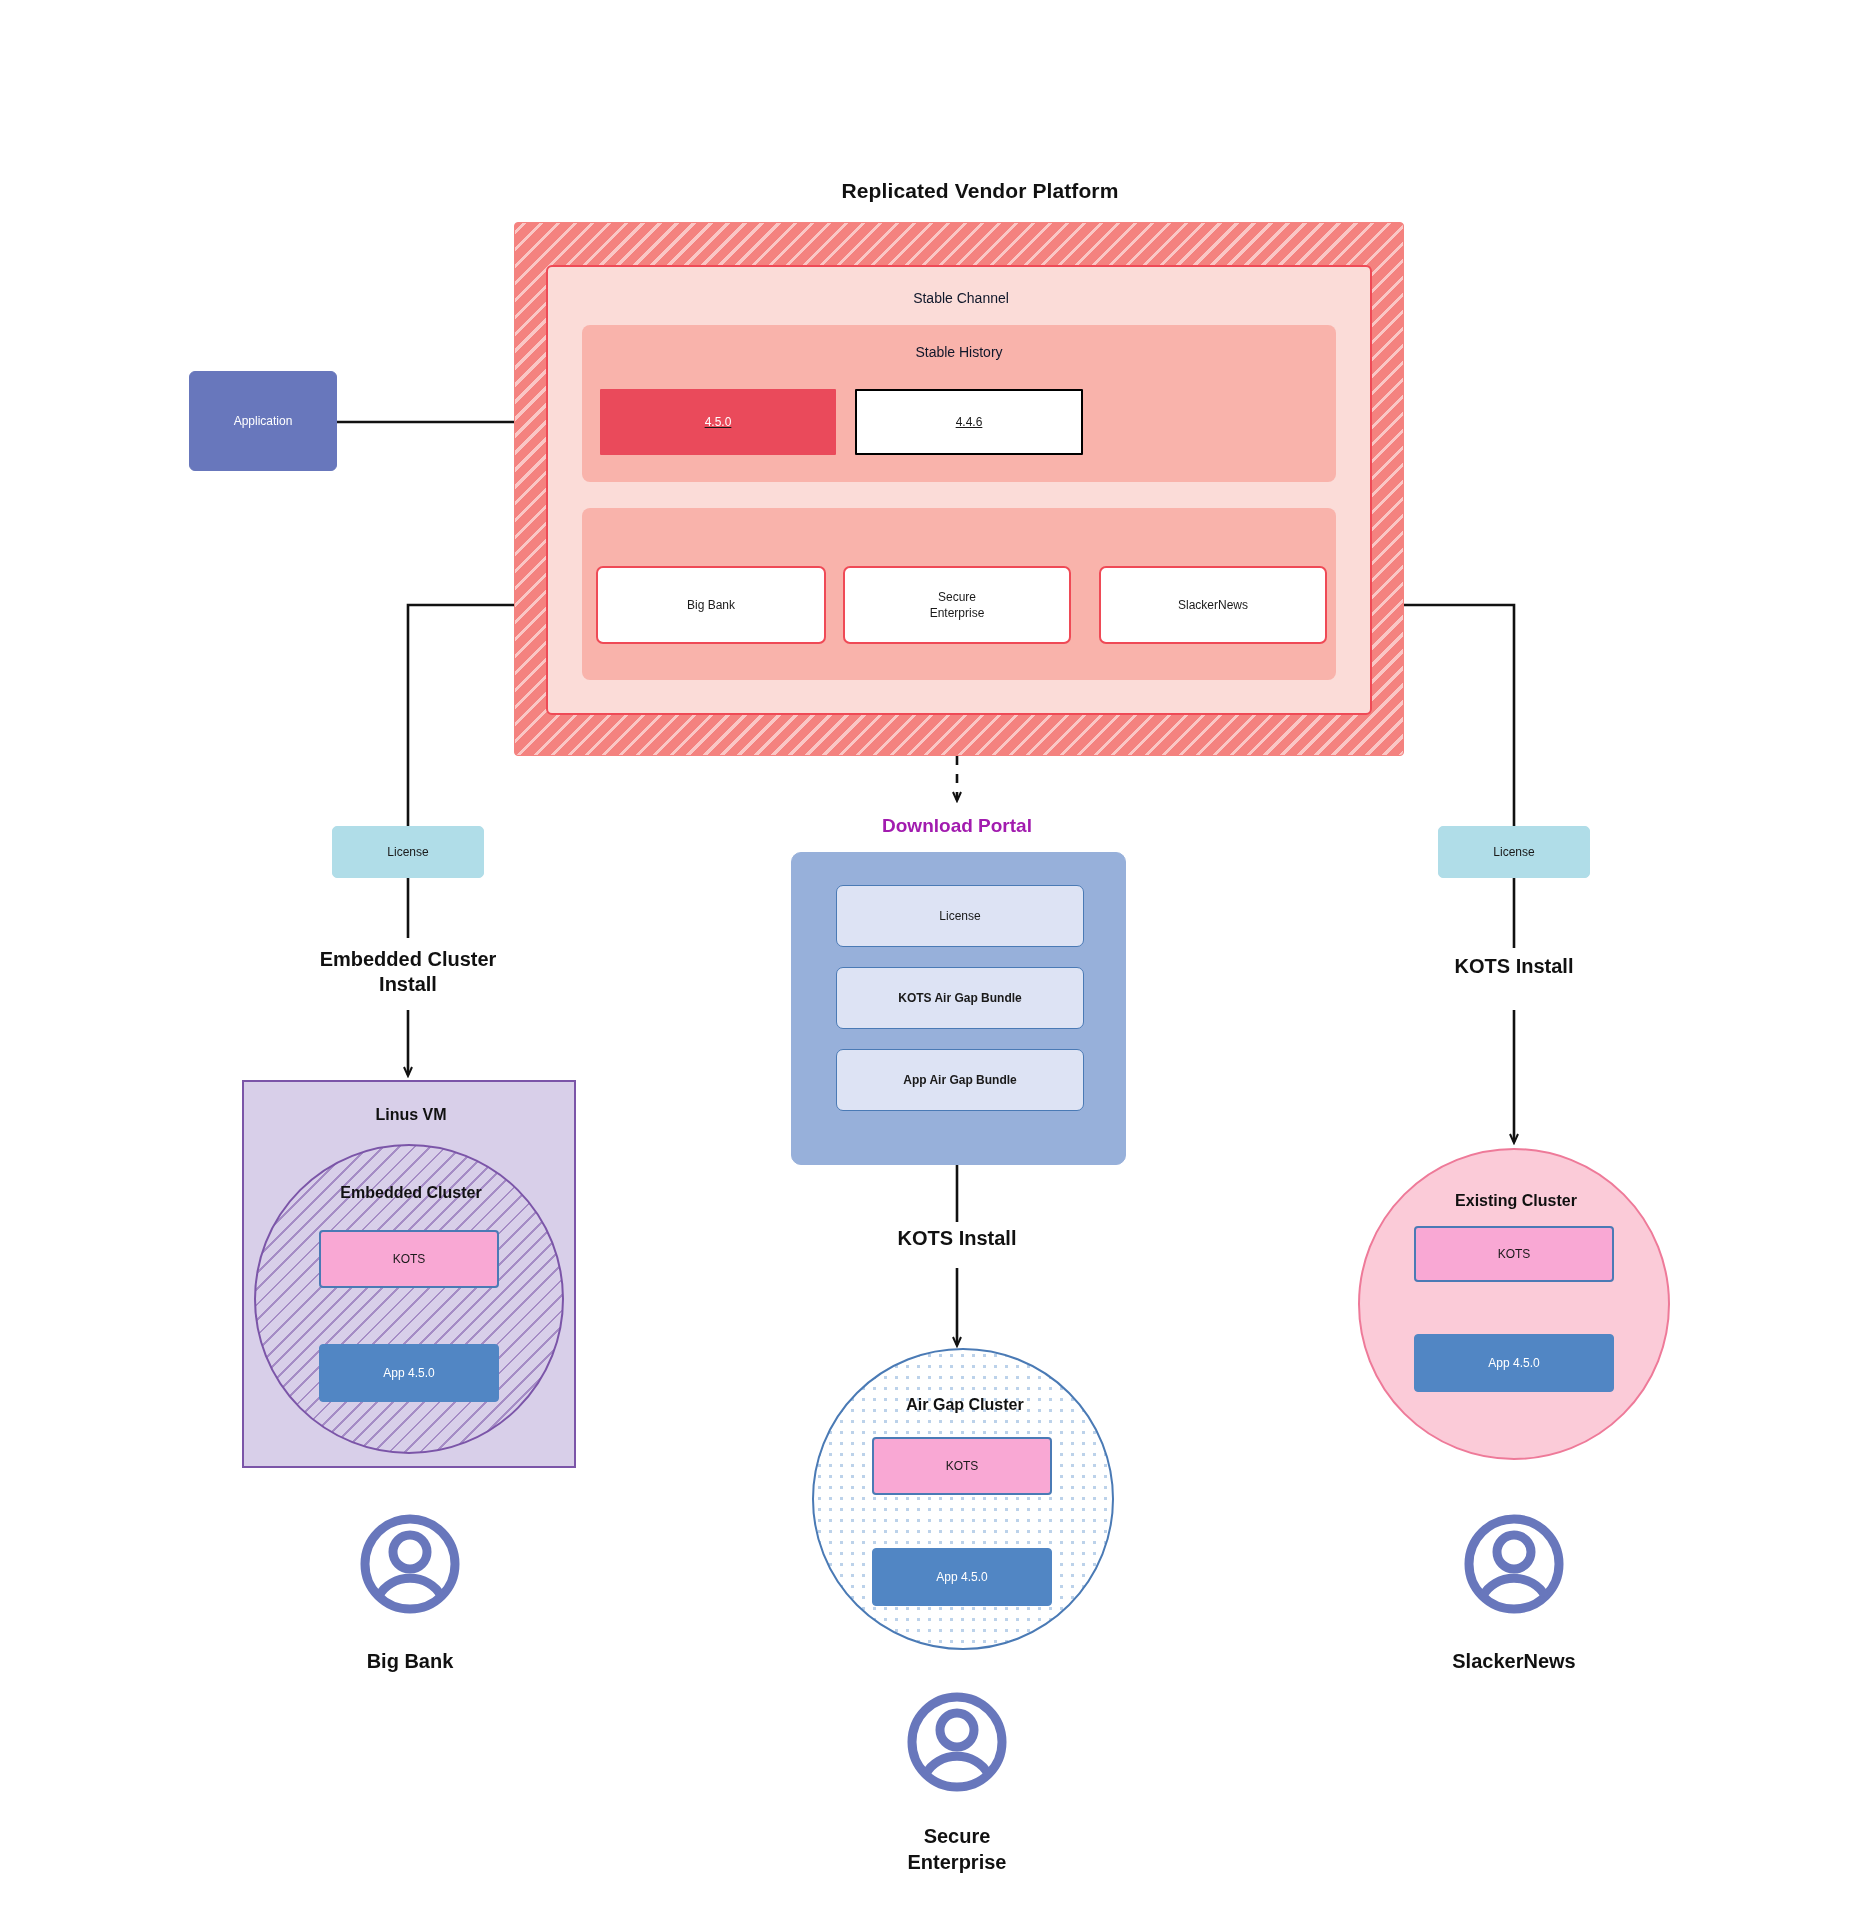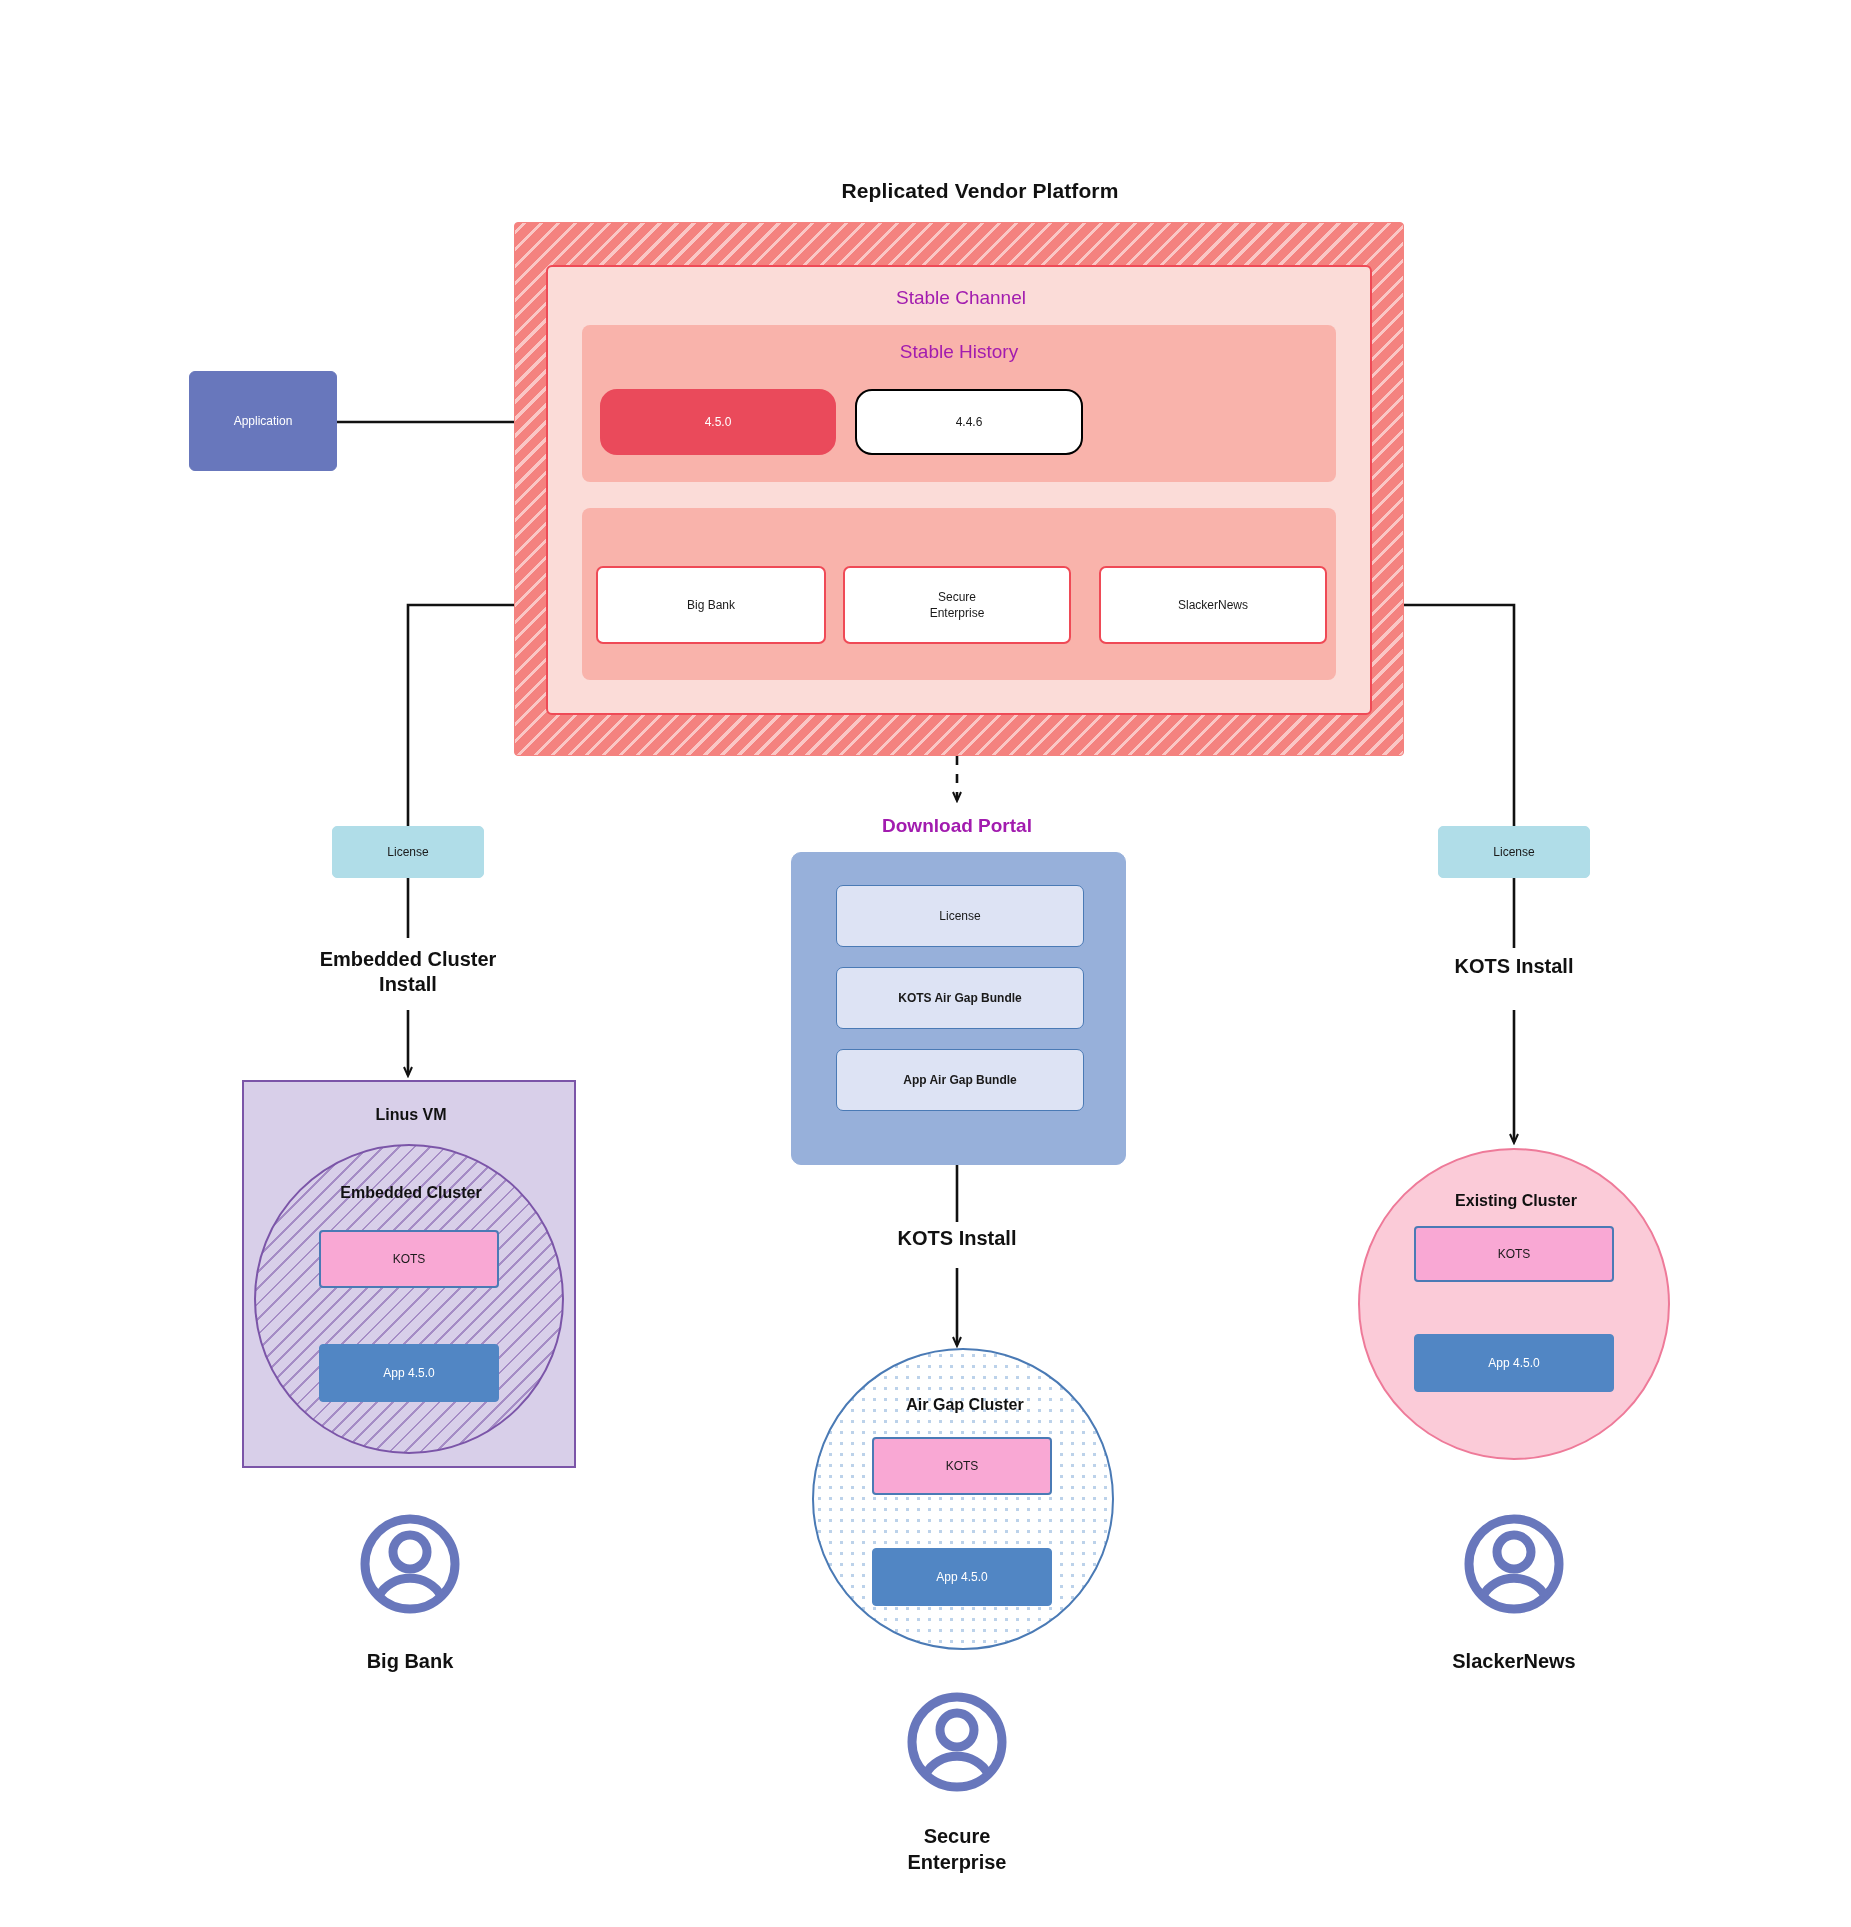--- a/index.html
+++ b/index.html
@@ -14,21 +14,21 @@
     height:1927px;
     background:#ffffff;
     overflow:hidden;
   }
   .abs{position:absolute;box-sizing:border-box;}
   .ctr{display:flex;align-items:center;justify-content:center;text-align:center;}
 
   
   .title-lg{font-size:21px;font-weight:700;color:#111;letter-spacing:.1px;}
   .title-md{font-size:19px;font-weight:700;color:#a21caf;}
-  .lbl-panel{font-size:19px;font-weight:400;color:#a21caf;}
+  .lbl-panel{font-size:14px;font-weight:400;color:#0f172a;}
   .lbl-box{font-size:12px;font-weight:400;color:#1a1a1a;line-height:1.35;}
   .lbl-white{color:#ffffff;}
   .lbl-edge{font-size:20px;font-weight:700;color:#111;line-height:1.25;}
   .lbl-cust{font-size:20px;font-weight:700;color:#111;line-height:1.3;}
   .lbl-cluster{font-size:16px;font-weight:700;color:#111;}
 
   
   .vendor-outer{
     background-color:#f4827f;
     background-image:repeating-linear-gradient(
@@ -42,21 +42,22 @@
     background:#fbdcd8;
     border:2px solid #ef4a56;
     border-radius:6px;
   }
   .subpanel{
     background:#f9b3ab;
     border-radius:8px;
   }
   .rel-box{
     border:2px solid #000000;
-    border-radius:17px;
+    border-radius:1px;
+    text-decoration:underline;
   }
   .rel-current{background:#ea4a5b;border-color:#ea4a5b;}
   .rel-old{background:#ffffff;}
   .cust-box{
     background:#ffffff;
     border:2px solid #ef4a56;
     border-radius:7px;
   }
 
   

